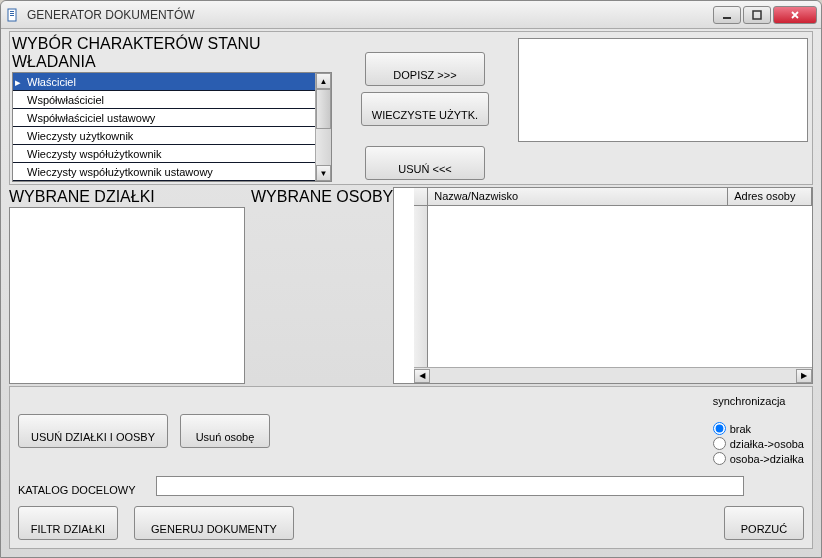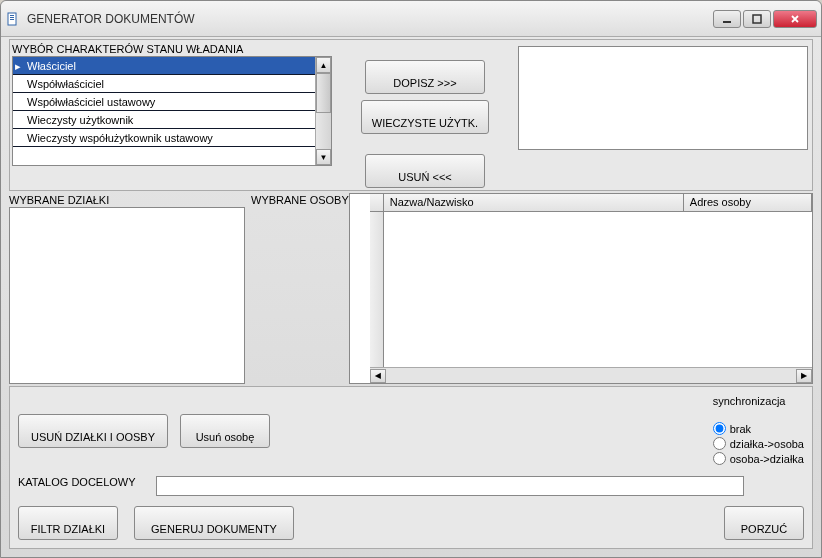--- a/index.html
+++ b/index.html
@@ -14,21 +14,21 @@
 .window {
   width: 822px;
   height: 558px;
   background: linear-gradient(to bottom, #e8e8e8, #d8d8d8);
   border: 1px solid #888;
   border-radius: 6px 6px 0 0;
   display: flex;
   flex-direction: column;
 }
 .titlebar {
-  height: 36px;
+  height: 28px;
   background: linear-gradient(to bottom, #f5f5f5, #dedede);
   border-bottom: 1px solid #aaa;
   display: flex;
   align-items: center;
   padding: 0 4px;
   border-radius: 6px 6px 0 0;
 }
 .titlebar .icon {
   width: 16px; height: 16px;
   margin-right: 6px;
@@ -59,21 +59,21 @@
   width: 44px;
 }
 .content {
   flex: 1;
   padding: 2px 8px 8px 8px;
   display: flex;
   flex-direction: column;
   gap: 2px;
 }
 .section-label {
-  font-size: 11px;
+  font-size: 16px;
   color: #000;
   padding: 1px 0;
 }
 .top-panel {
   display: flex;
   gap: 8px;
   border: 1px solid #aaa;
   padding: 2px;
   background: #e8e8e8;
 }
@@ -244,21 +244,21 @@
 }
 .sync-box {
   margin-left: auto;
   font-size: 11px;
 }
 .sync-box .sync-title { margin-bottom: 14px; }
 .sync-box label { display: flex; align-items: center; gap: 4px; height: 15px; cursor:pointer; }
 .sync-box input[type=radio] { margin: 0; }
 .form-row {
   display: flex;
-  align-items: flex-start;
+  align-items: flex-end;
   gap: 8px;
 }
 .form-row .label { width: 130px; }
 .form-row input[type=text] {
   flex: 1;
   height: 20px;
   border: 1px solid #888;
   padding: 0 4px;
   font-family: inherit;
   font-size: 11px;
@@ -305,20 +305,21 @@
   <div class="content">
     <div class="top-panel">
       <div class="char-list-wrap">
         <div class="section-label">WYBÓR CHARAKTERÓW STANU WŁADANIA</div>
         <div class="char-list">
           <div class="char-list-body">
             <div class="char-row selected">Właściciel</div>
             <div class="char-row">Współwłaściciel</div>
             <div class="char-row">Współwłaściciel ustawowy</div>
             <div class="char-row">Wieczysty użytkownik</div>
+            <div class="char-row">Wieczysty współużytkownik</div>
             <div class="char-row">Wieczysty współużytkownik ustawowy</div>
           </div>
           <div class="vscroll">
             <div class="arrow">▲</div>
             <div class="track">
                 <div class="thumb"></div>
               </div>
             <div class="arrow">▼</div>
           </div>
         </div>

